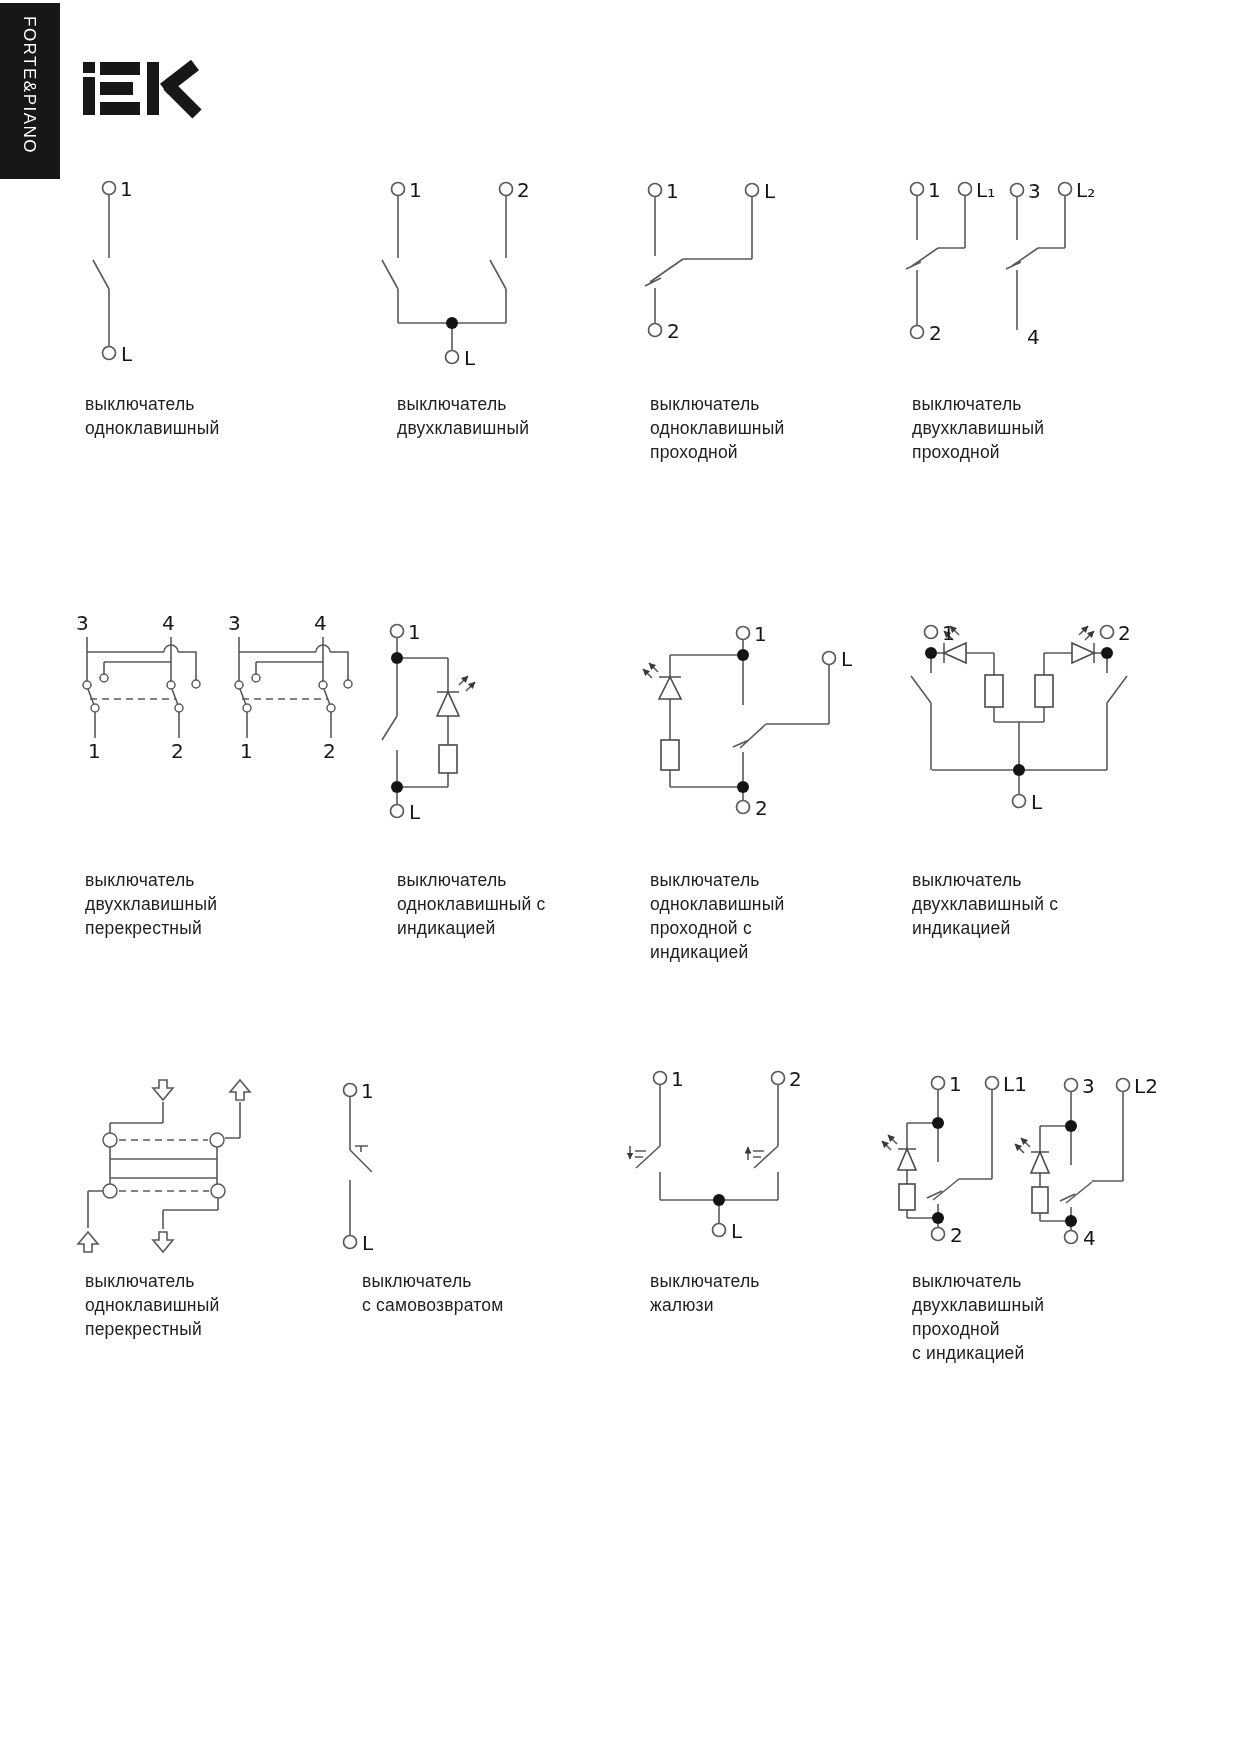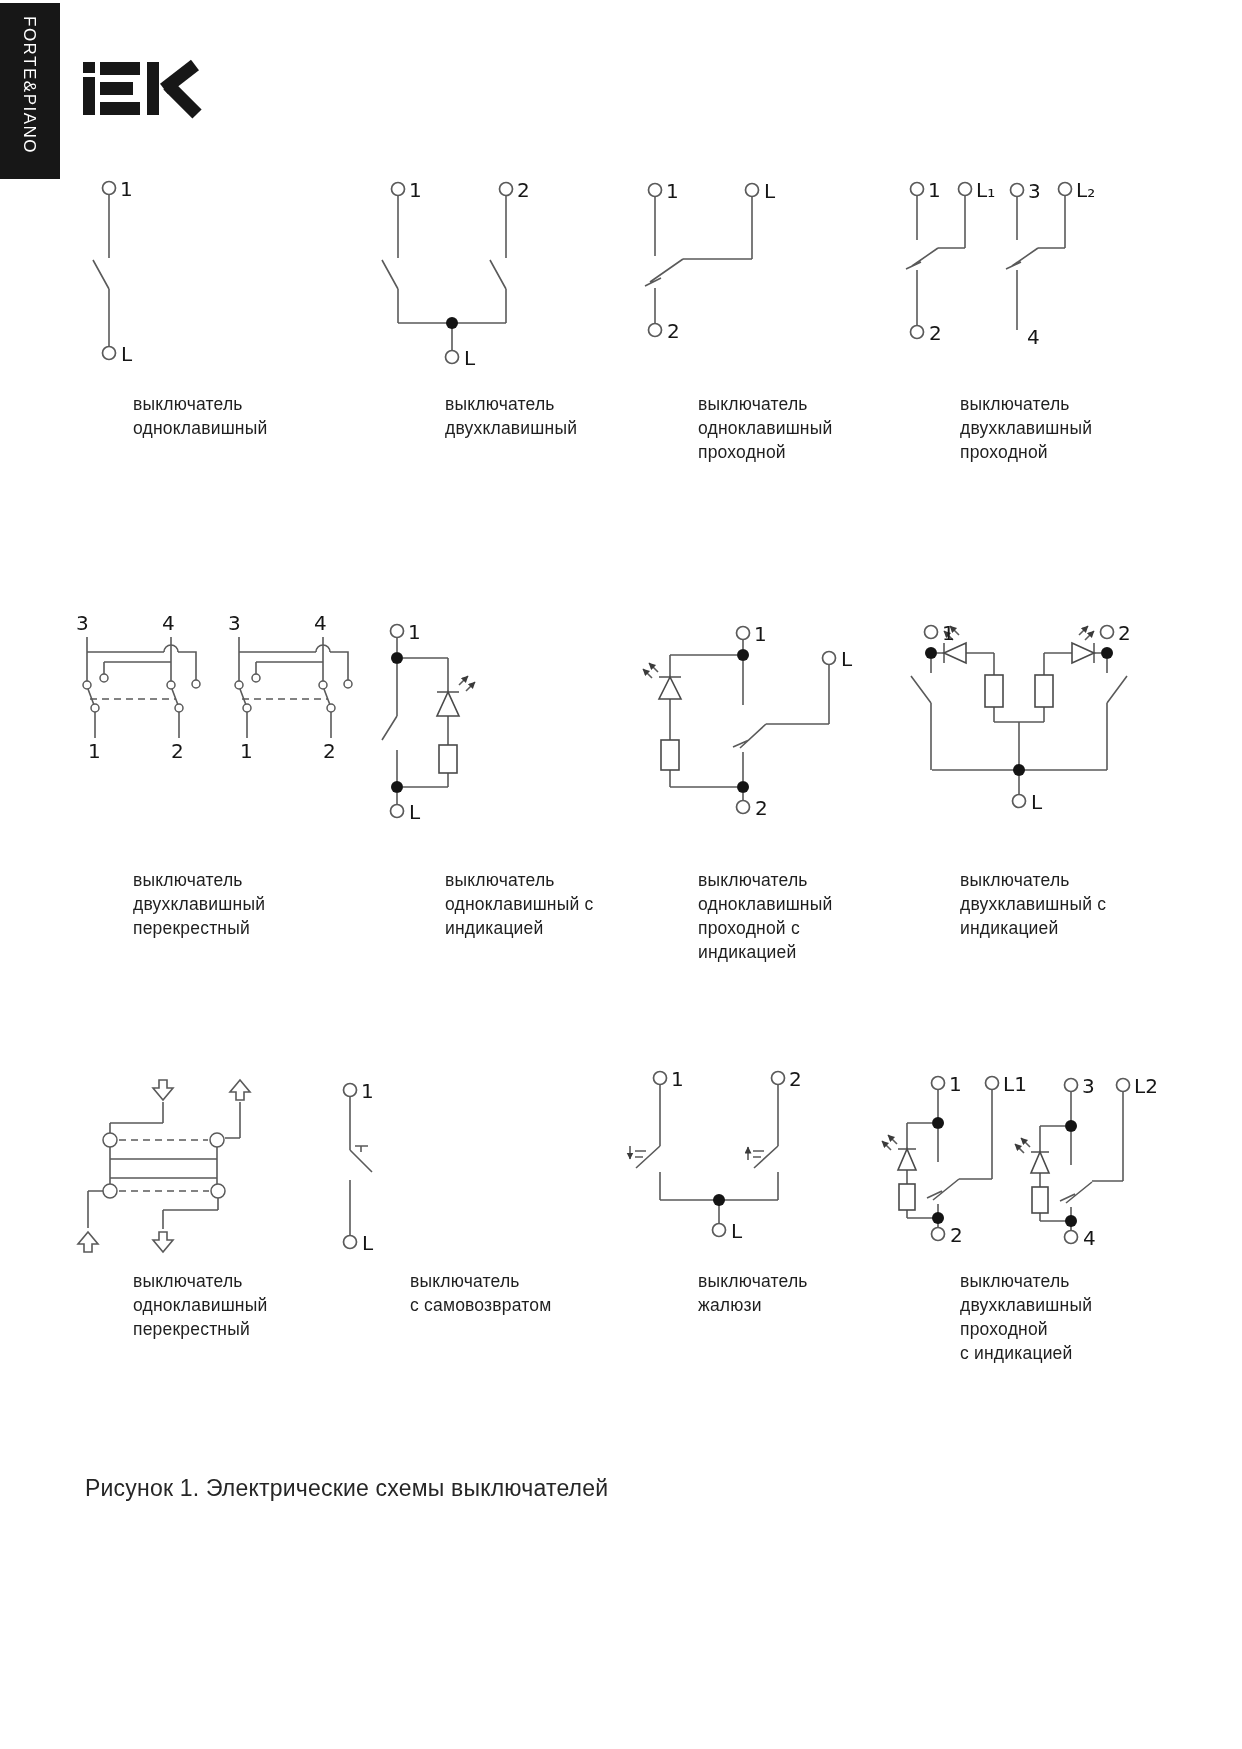--- a/index.html
+++ b/index.html
@@ -23,21 +23,21 @@
   .w{stroke:#5a5a5a;stroke-width:1.6;fill:none;}
   .wd{stroke:#5a5a5a;stroke-width:1.6;fill:none;stroke-dasharray:7 5;}
   .term{fill:#ffffff;stroke:#5a5a5a;stroke-width:1.7;}
   .contact{fill:#ffffff;stroke:#5a5a5a;stroke-width:1.5;}
   .dot{fill:#141414;stroke:none;}
   .comp{fill:#ffffff;stroke:#4a4a4a;stroke-width:1.6;}
   .lbl{font-family:"DejaVu Sans","Liberation Sans",sans-serif;font-size:20px;fill:#161616;}
   .arw{fill:#ffffff;stroke:#5a5a5a;stroke-width:1.6;}
   .cap{
     position:absolute;width:235px;font-size:17.5px;line-height:24px;
-    white-space:pre-line;color:#1f1f1f;letter-spacing:.2px;margin-left:48px;
+    white-space:pre-line;color:#1f1f1f;letter-spacing:.2px;
   }
   .figcap{
     position:absolute;left:85px;top:1475px;font-size:23px;color:#262626;letter-spacing:.2px;
   }
 </style>
 </head>
 <body>
 
 <div class="page">
 
@@ -302,15 +302,14 @@
 перекрестный</div>
   <div class="cap" style="left:362px;top:1269px">выключатель
 с самовозвратом</div>
   <div class="cap" style="left:650px;top:1269px">выключатель
 жалюзи</div>
   <div class="cap" style="left:912px;top:1269px">выключатель
 двухклавишный
 проходной
 с индикацией</div>
 
-  <div class="figcap">Рисунок 1. Электрические схемы выключателей</div>
 
 </div>
 
 </body></html>

